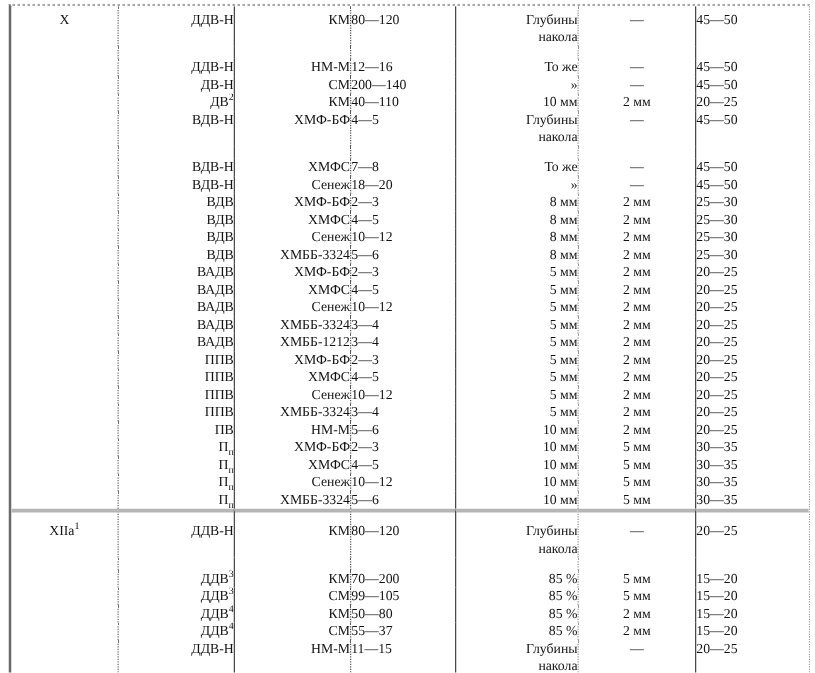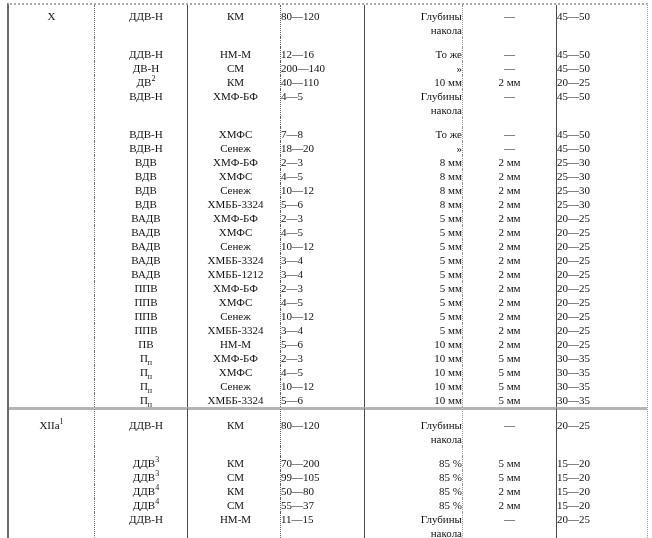--- a/index.html
+++ b/index.html
@@ -26,22 +26,22 @@
   td {
     vertical-align: top;
     font-size: 11px; line-height: 14px;
     white-space: pre-line;
     overflow: hidden;
     padding: 0;
   }
   tr.r > td  { height: 14px; }
   tr.gap > td { height: 10px; }
   td.c1 { text-align: center; }
-  td.c2 { border-left: 1px dotted #707070; text-align: center; padding-left: 10px; }
-  td.c3 { border-left: 1px solid  #4a4a4a; text-align: center; padding-left: 3px; margin-left: 12px; }
+  td.c2 { border-left: 1px dotted #707070; text-align: right; padding-left: 10px; }
+  td.c3 { border-left: 1px solid  #4a4a4a; text-align: right; padding-left: 3px; margin-left: 12px; }
   td.c4 { border-left: 1px dotted #5a5a5a; text-align: left; }
   td.c5 { border-left: 1px solid  #4a4a4a; text-align: right; }
   td.c6 { border-left: 1px dotted #979797; text-align: center; }
   td.c7 { border-left: 1px solid  #4a4a4a; text-align: left; }
   tbody:first-of-type tr:first-child > td { padding-top: 4px; }
   tbody.sep tr:first-child > td { border-top: 3px solid #b5b5b5; padding-top: 8px; }
   sup, sub { font-size: 8px; line-height: 0; }
 </style>
 </head>
 <body>

